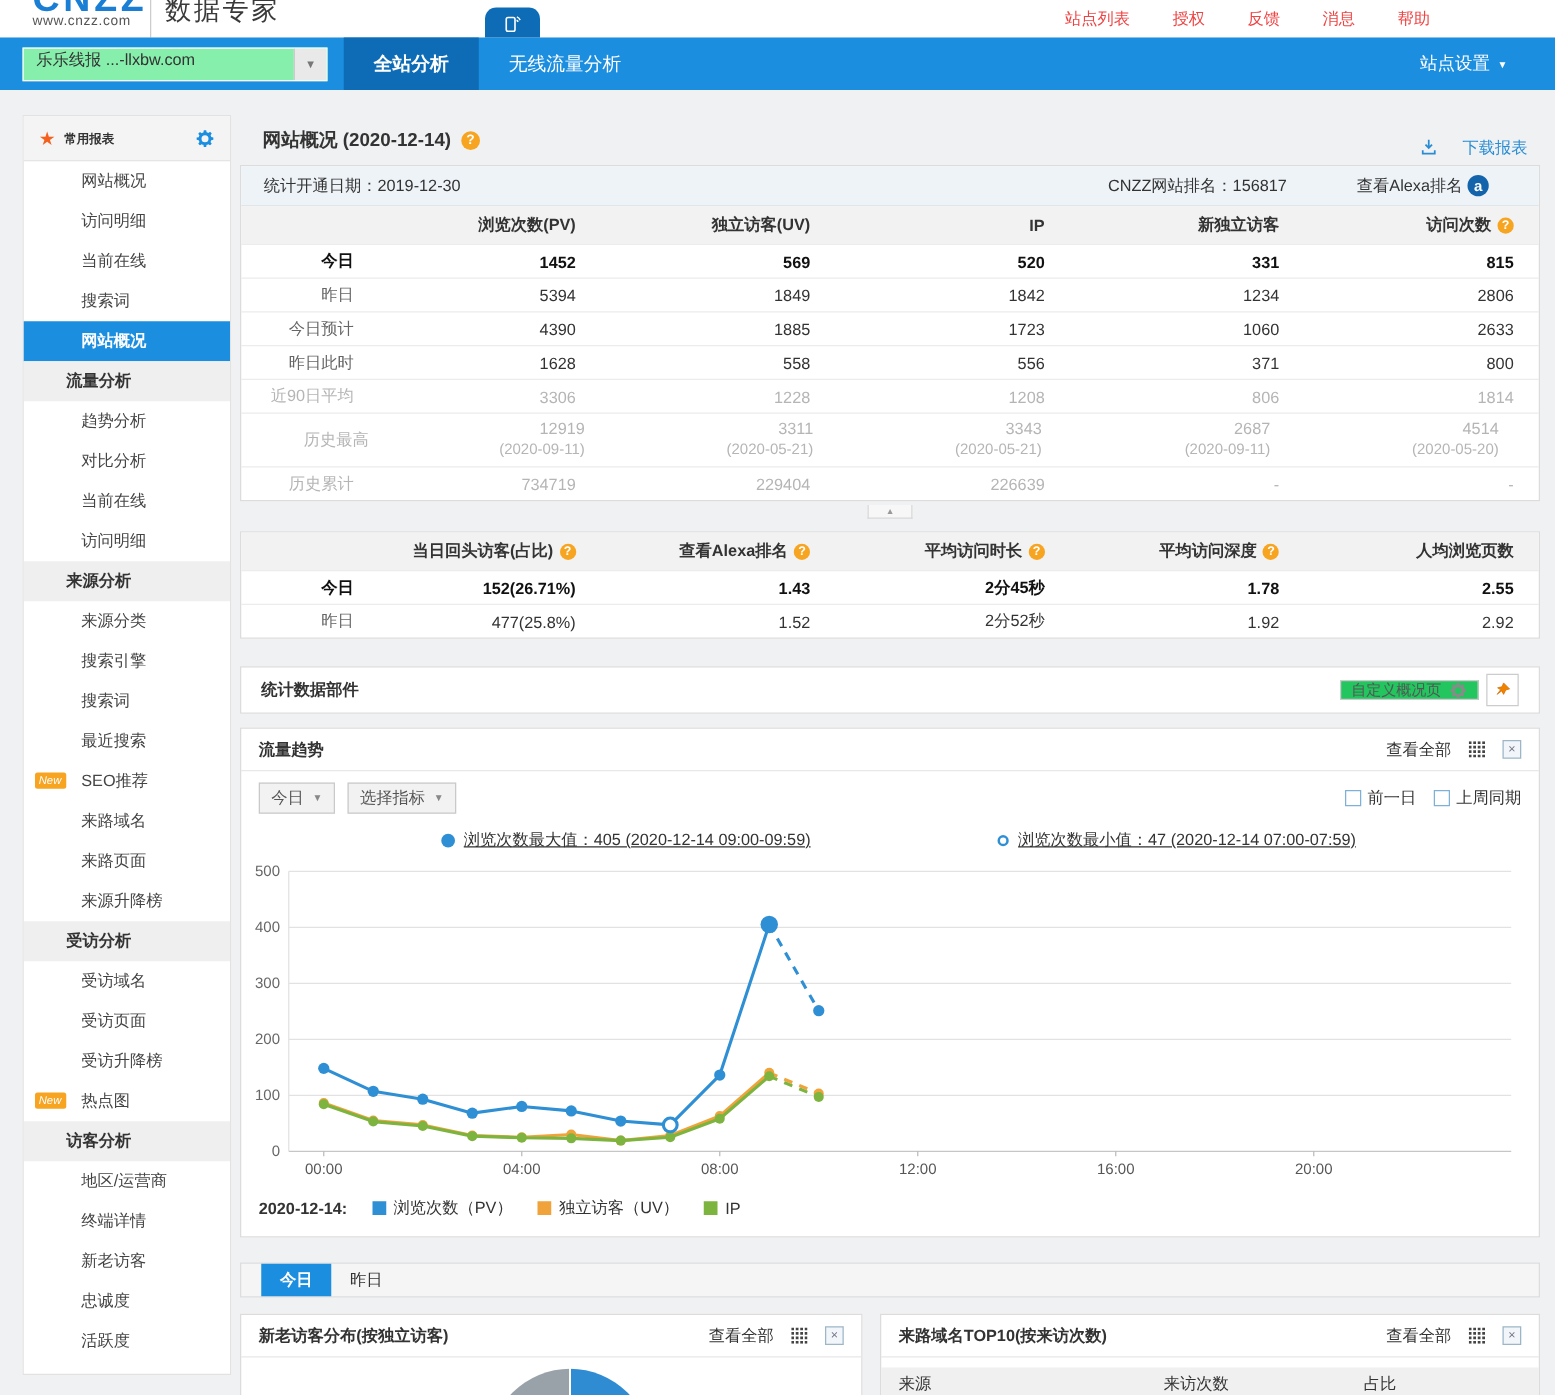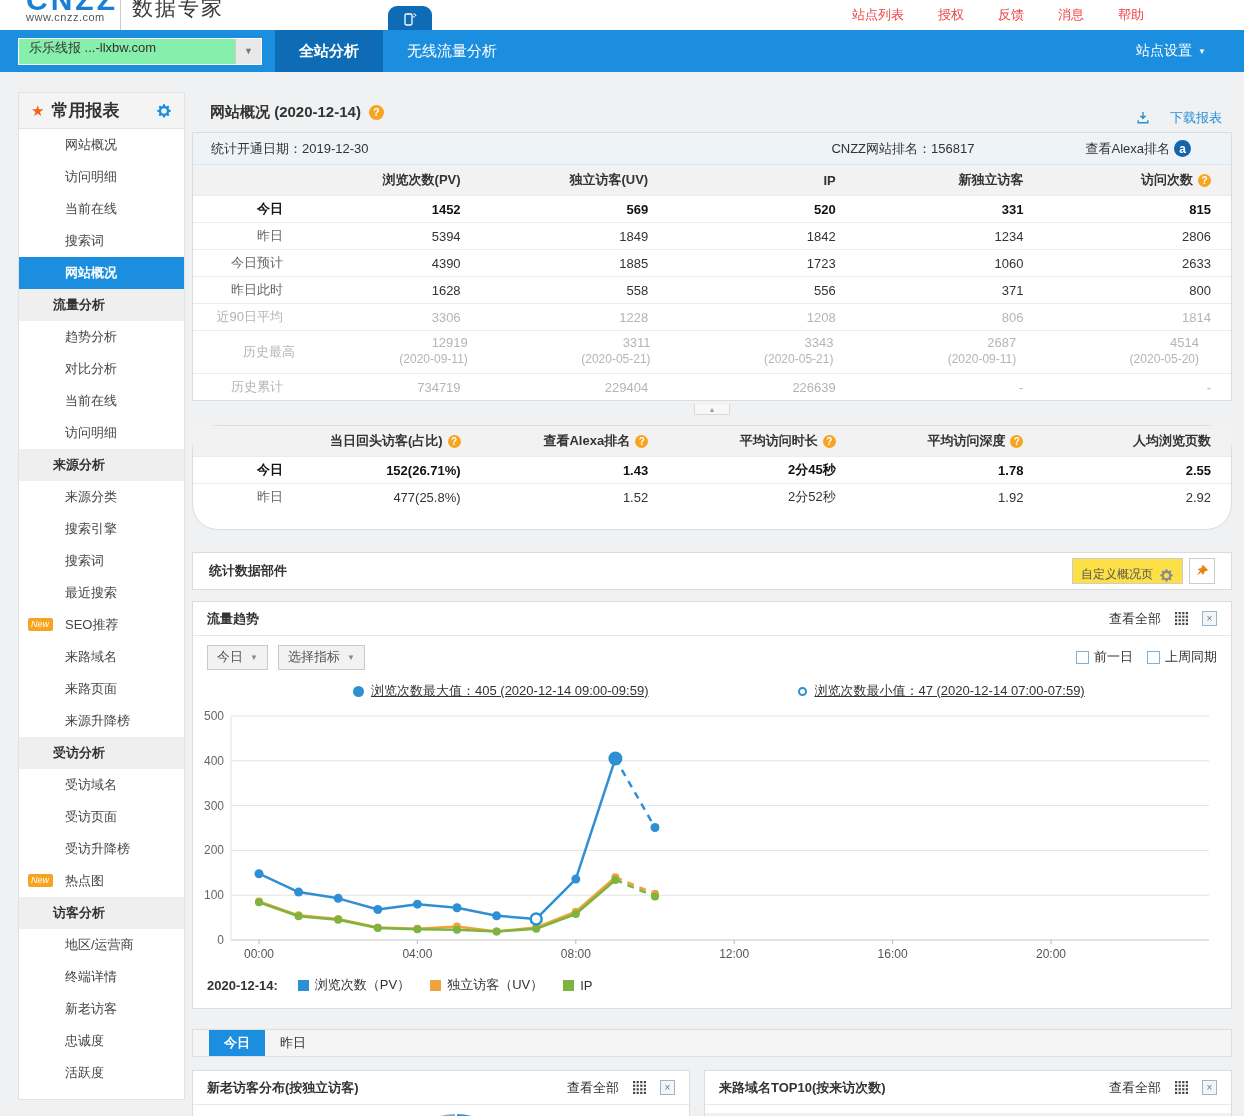--- a/index.html
+++ b/index.html
@@ -31,21 +31,21 @@
   .site-settings { margin-left:auto; margin-right:38px; color:#fff; font-size:14px; display:flex;
     align-items:center; gap:6px; cursor:pointer; }
   .site-settings .tri { font-size:8px; }
 
   
   .sidebar { position:absolute; left:18px; top:92px; width:167px; background:#fff;
     border:1px solid #e2e2e2; padding-bottom:10px; }
   .sb-head { height:36px; background:#f4f4f4; border-bottom:1px solid #e5e5e5; display:flex;
     align-items:center; padding:0 12px; }
   .sb-head .star { color:#f5611d; font-size:15px; margin-right:7px; }
-  .sb-head .sb-title { font-weight:bold; font-size:17px; color:#333; }
+  .sb-head .sb-title { font-weight:bold; font-size:10px; color:#333; }
   .sb-head .gear { margin-left:auto; color:#1b8ee0; width:16px; height:16px; }
   .s-item { height:32px; line-height:32px; padding-left:46px; font-size:13px; color:#444;
     cursor:pointer; position:relative; }
   .s-section { background:#efefef; font-weight:bold; color:#333; padding-left:34px; }
   .s-active { background:#1b8ee0; color:#fff; font-weight:bold; }
   .new-badge { position:absolute; left:9px; top:9px; background:#f7a421; color:#fff; font-size:9px;
     font-style:italic; padding:1px 4px 1px 3px; border-radius:2px; line-height:11px; }
 
   
   .main { position:absolute; left:192px; top:92px; width:1040px; }
@@ -53,21 +53,21 @@
   .page-title { font-size:15px; font-weight:bold; color:#333; margin-left:18px; }
   .qmark { display:inline-flex; width:15px; height:15px; border-radius:50%; background:#f7a421;
     color:#fff; font-size:11px; font-weight:bold; align-items:center; justify-content:center;
     margin-left:8px; cursor:pointer; }
   .dl-link { margin-left:auto; margin-right:10px; color:#2a8dd4; font-size:13px; display:flex;
     align-items:center; gap:20px; cursor:pointer;margin-top:11px; }
 
   .panel { background:#fff; border:1px solid #dcdcdc; }
   .statsbar { height:32px; background:#eef3f8; border-bottom:1px solid #e0e5ea; display:flex;
     align-items:center; font-size:13px; color:#333; padding:0 18px; }
-  .statsbar .rank { margin-left:auto; margin-right:111px; }
+  .statsbar .rank { margin-left:auto; margin-right:56px; }
   .statsbar .alexa { display:flex; align-items:center; gap:4px; margin-right:22px; cursor:pointer;justify-content:space-between; }
   .a-circle { width:17px; height:17px; border-radius:50%; background:#1464ab; color:#fff;
     display:inline-flex; align-items:center; justify-content:center; font-size:12px; font-weight:bold; }
 
   .t-row { display:flex; border-top:1px solid #ececec; align-items:center; min-height:27px; }
   .t-row:first-child { border-top:none; }
   .t-head { background:#f2f2f2; min-height:30px; font-weight:bold; border-top:none; }
   .t-label { width:100px; text-align:right; padding-right:10px; color:#666; }
   .t-head .t-label { color:#333; }
   .t-cell { flex:1; text-align:right; padding-right:20px; font-size:13px; color:#333; }
@@ -75,26 +75,26 @@
   .t-hcell .qmark { width:13px; height:13px; font-size:10px; margin-left:3px; }
   .t-bold .t-cell, .t-bold .t-label { font-weight:bold; color:#111; }
   .t-muted .t-cell, .t-muted .t-label { color:#b5b5b5; }
   .t-sub { font-size:12px; color:#b5b5b5; margin-top:2px; padding-bottom:3px; }
   .tall { padding:4px 12px; }
 
   .collapse-btn { width:36px; height:11px; margin:3px auto 0; background:#f7f7f7;
     border:1px solid #d8d8d8; border-top:none; display:flex; align-items:center; justify-content:center;
     font-size:7px; color:#999; cursor:pointer; }
 
-  .panel2 { margin-top:10px; padding-bottom:19px;border-radius:26px; }
+  .panel2 { margin-top:10px; padding-bottom:0; }
 
   .widgets-bar { margin-top:22px; height:38px; display:flex; align-items:center; padding:0 16px; }
   .widgets-title { font-weight:bold; font-size:13px; }
-  .customize-btn { margin-left:auto; height:26px; border:1px solid #ccc; background:#fde047; display:flex;
-    align-items:flex-end; gap:6px; padding:0 8px; font-size:12px; color:#555; cursor:pointer; }
+  .customize-btn { margin-left:auto; height:16px; border:1px solid #ccc; background:#22c55e; display:flex;
+    align-items:center; gap:6px; padding:0 8px; font-size:12px; color:#555; cursor:pointer; }
   .pin-btn { width:26px; height:26px; border:1px solid #ccc; background:#fff; margin-left:6px;
     display:flex; align-items:center; justify-content:center; cursor:pointer; }
 
   .trend-panel { margin-top:11px; padding-bottom:8px; }
   .tp-head { height:34px; display:flex; align-items:center; padding:0 14px; border-bottom:1px solid #e8e8e8; }
   .tp-title { font-weight:bold; font-size:13px; }
   .view-all { margin-left:auto; font-size:13px; color:#333; cursor:pointer; }
   .icon-btn { margin-left:14px; cursor:pointer; display:flex; align-items:center; }
   .close-box { width:15px; height:15px; border:1px solid #9db6c7; background:#f2f6fa; color:#778;
     font-size:10px; line-height:13px; text-align:center; }

